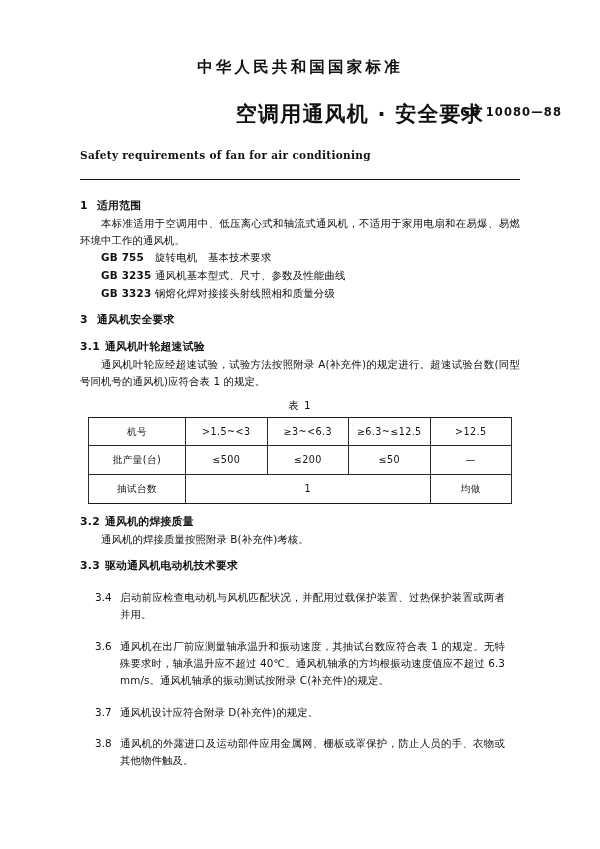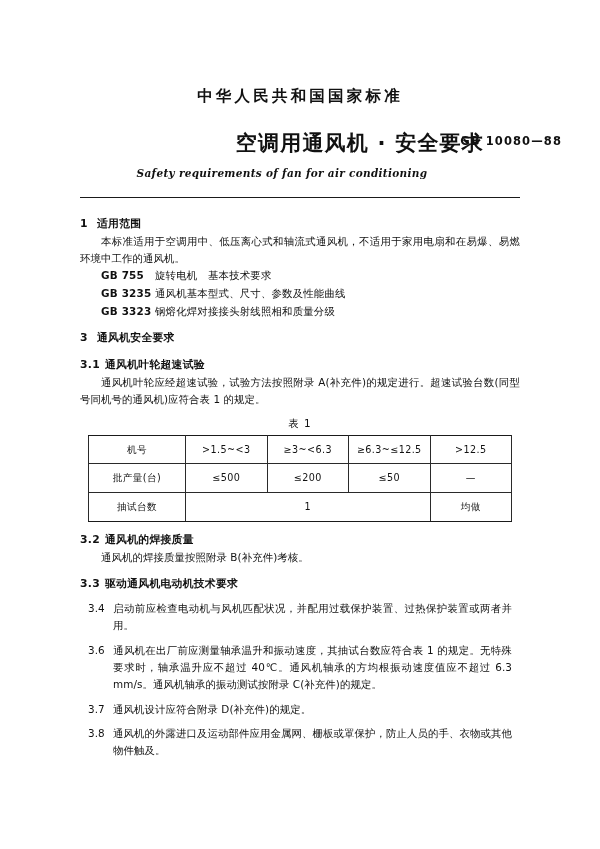--- a/index.html
+++ b/index.html
@@ -10,25 +10,25 @@
   body {
     width: 600px;
     height: 849px;
     position: relative;
     font-family: "DejaVu Sans", "Liberation Sans", sans-serif;
     color: #111111;
     overflow: hidden;
   }
   .page {
     position: absolute;
-    left: 0; top: 17px;
+    left: 0; top: 0;
     width: 600px;
     height: 744px;
     box-sizing: border-box;
-    padding: 12px 80px;
+    padding: 0 80px;
   }
 
   
   .hdr-national {
     text-align: center;
     font-size: 15.5px;
     font-weight: bold;
     letter-spacing: 3.2px;
     margin: 0;
     padding-top: 58px;
@@ -50,28 +50,26 @@
   .std-no {
     position: absolute;
     right: -42px;
     top: 4px;
     font-size: 11.5px;
     font-weight: bold;
     letter-spacing: 1.1px;
     white-space: nowrap;
   }
   .doc-subtitle {
-    text-align: center;
     font-size: 10.5px;
     font-weight: bold;
     font-family: "DejaVu Serif", "Liberation Serif", serif;
     letter-spacing: 0.3px;
-    margin-top: 11px;
+    margin-top: 22px;
     padding-right: 36px;
-    font-style: italic;
   }
   .rule {
     border: 0;
     border-top: 1.5px solid #1a1a1a;
     margin: 18px 0 0 0;
   }
 
   
   .body {
     margin-top: 17px;
@@ -103,21 +101,21 @@
     padding-left: 21px;
     letter-spacing: 0.2px;
     line-height: 1.72;
   }
   .ref-line .code {
     display: inline-block;
     min-width: 54px;
     font-weight: bold;
   }
   .clause {
-    margin: 8px;
+    margin: 15px;
     text-align: justify;
     letter-spacing: 0.1px;
     padding-left: 25px;
     text-indent: -25px;
   }
   .clause .num {
     display: inline-block;
     width: 25px;
     text-indent: 0;
     font-weight: normal;

